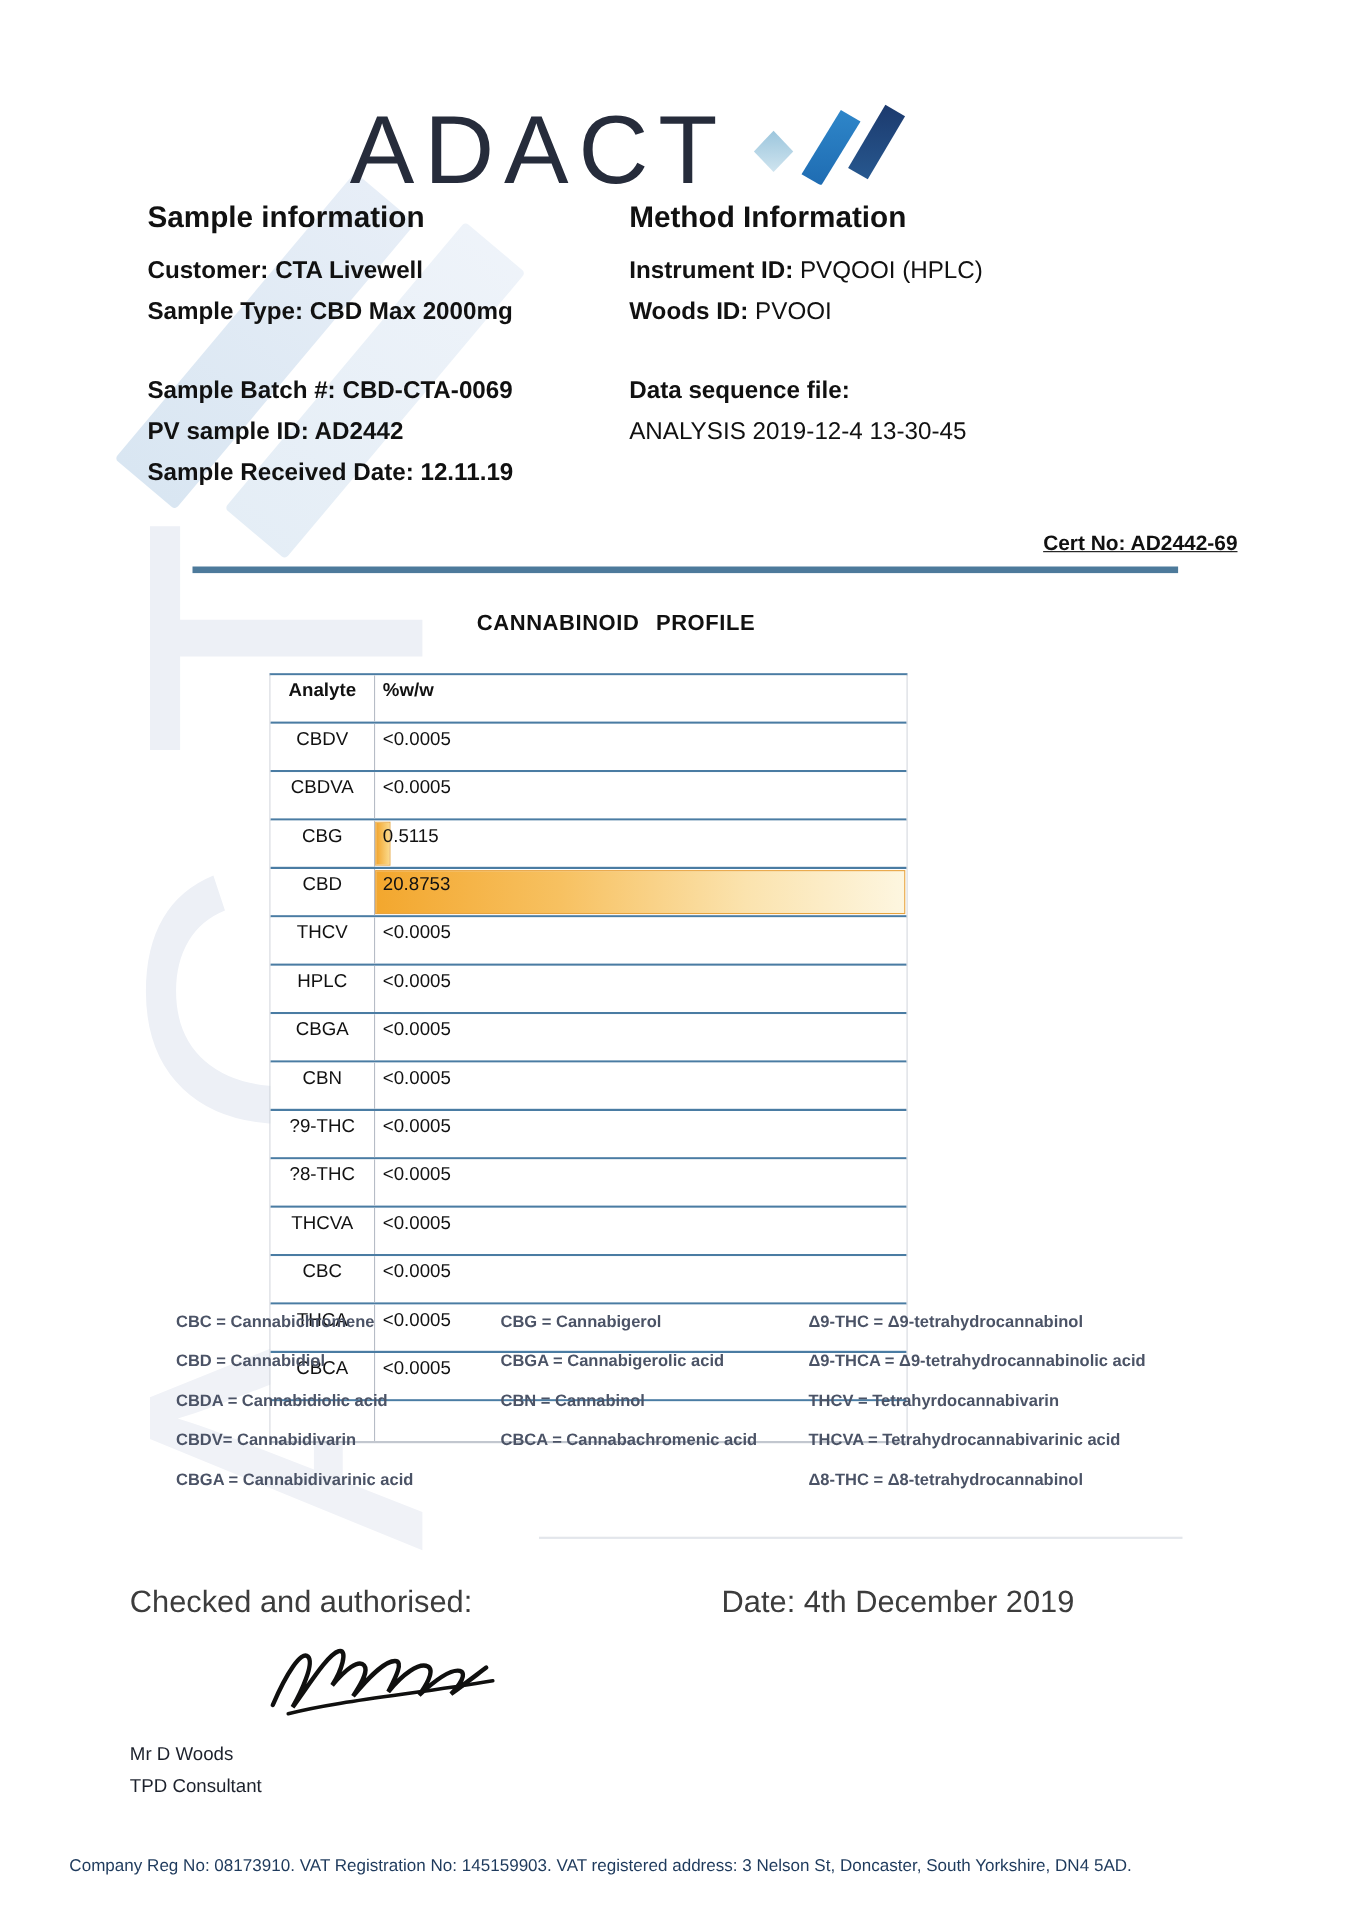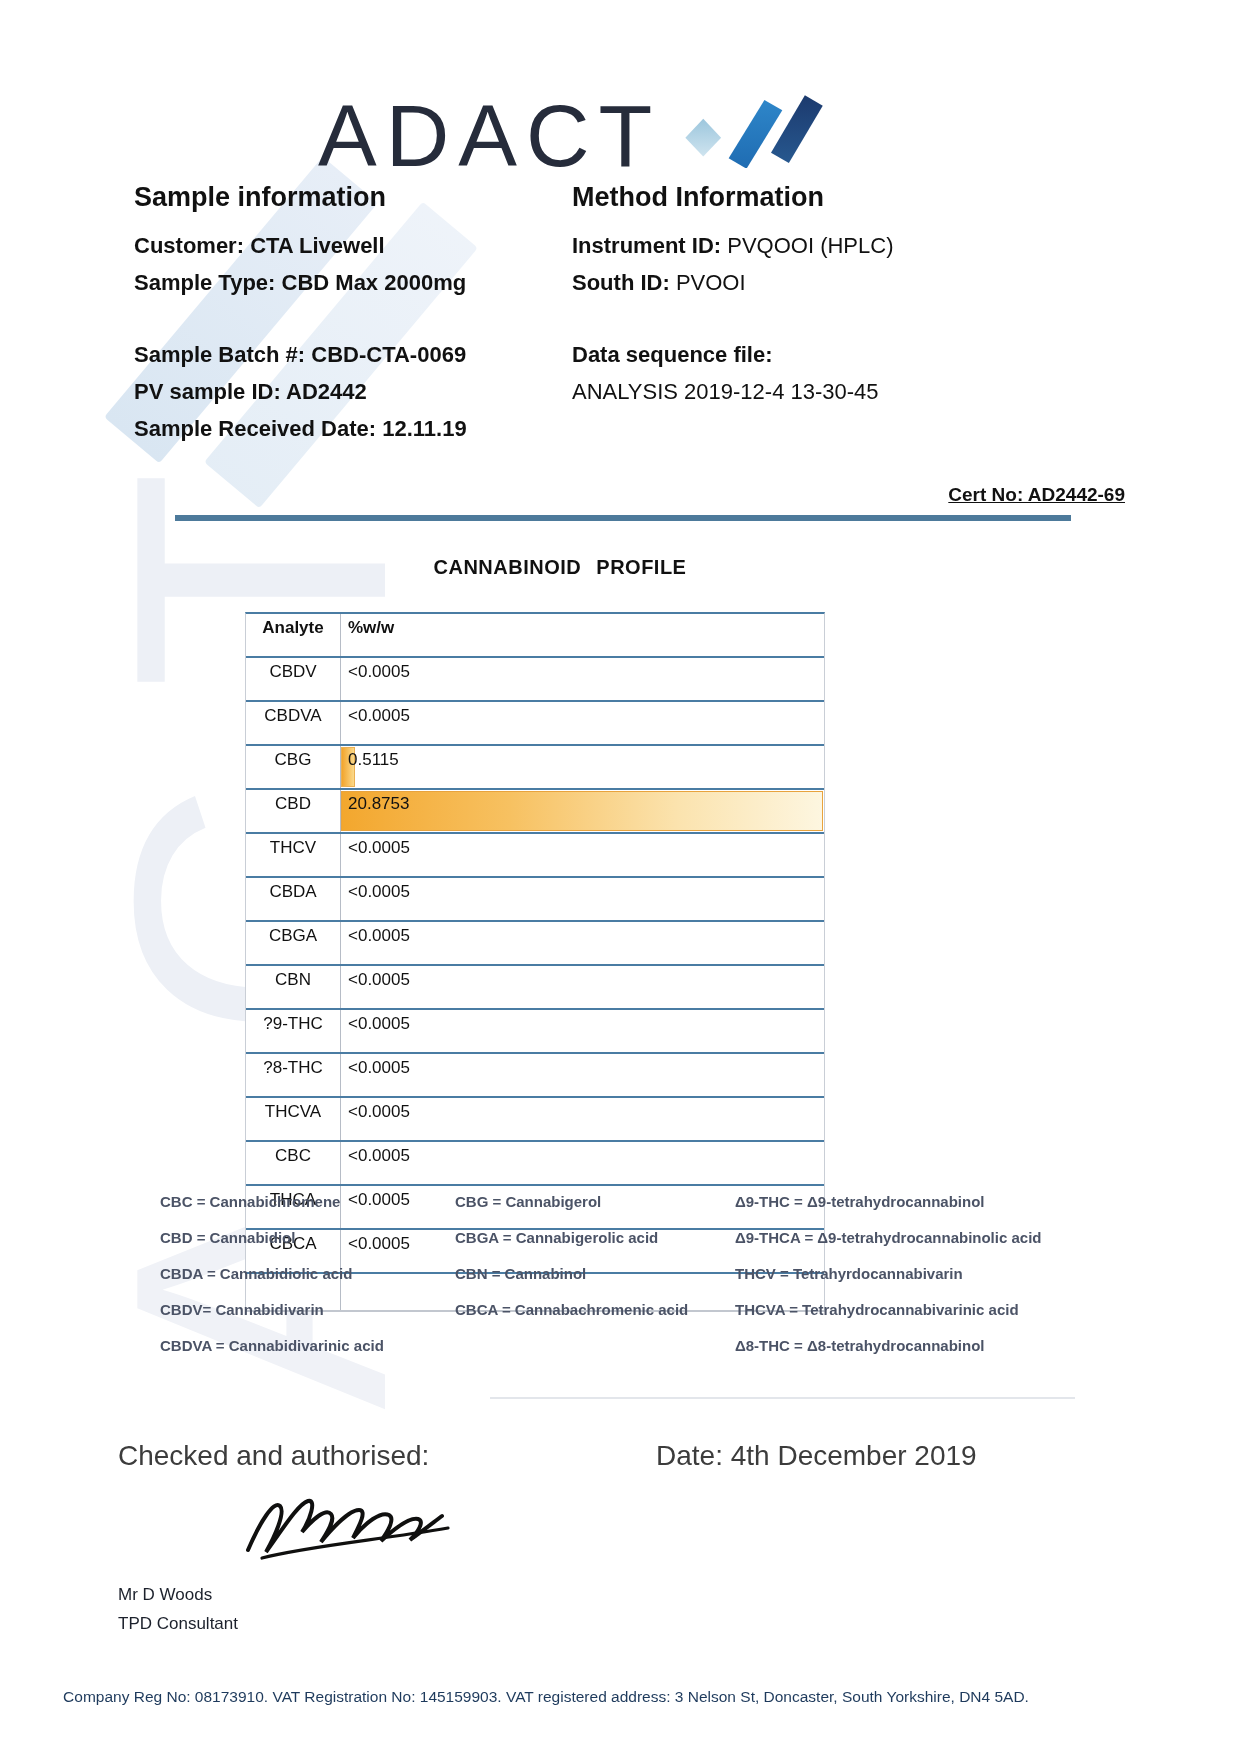--- a/index.html
+++ b/index.html
@@ -109,21 +109,21 @@
     <div class="info-line"><span class="lbl">Sample Type:</span><span class="val"> CBD Max 2000mg</span></div>
     <div class="info-gap"></div>
     <div class="info-line"><span class="lbl">Sample Batch #:</span><span class="val"> CBD-CTA-0069</span></div>
     <div class="info-line"><span class="lbl">PV sample ID:</span><span class="val"> AD2442</span></div>
     <div class="info-line"><span class="lbl">Sample Received Date:</span><span class="val"> 12.11.19</span></div>
   </div>
 
   <div class="info-col right z">
     <div class="info-title">Method Information</div>
     <div class="info-line"><span class="lbl">Instrument ID:</span><span class="val"> PVQOOI (HPLC)</span></div>
-    <div class="info-line"><span class="lbl">South ID:</span><span class="val"> PVOOI</span></div>
+    <div class="info-line"><span class="lbl">Woods ID:</span><span class="val"> PVOOI</span></div>
     <div class="info-gap"></div>
     <div class="info-line"><span class="lbl">Data sequence file:</span><span class="val"></span></div>
     <div class="info-line"><span class="val">ANALYSIS 2019-12-4 13-30-45</span></div>
   </div>
 
   <div class="cert z">Cert No: AD2442-69</div>
   <div class="blue-rule z"></div>
 
   <div class="tbl-title z">CANNABINOID PROFILE</div>
   <div class="ctable z">
@@ -145,21 +145,21 @@
     </div>
     <div class="trow">
       <div class="tc-a">CBD</div>
       <div class="tc-v"><div class="bar bar-full"></div><span>20.8753</span></div>
     </div>
     <div class="trow">
       <div class="tc-a">THCV</div>
       <div class="tc-v"><span>&lt;0.0005</span></div>
     </div>
     <div class="trow">
-      <div class="tc-a">CBDA</div>
+      <div class="tc-a">HPLC</div>
       <div class="tc-v"><span>&lt;0.0005</span></div>
     </div>
     <div class="trow">
       <div class="tc-a">CBGA</div>
       <div class="tc-v"><span>&lt;0.0005</span></div>
     </div>
     <div class="trow">
       <div class="tc-a">CBN</div>
       <div class="tc-v"><span>&lt;0.0005</span></div>
     </div>
@@ -191,21 +191,21 @@
       <div class="tc-a"></div>
       <div class="tc-v"></div>
     </div>
   </div>
 
   <div class="legend-col lg1 z">
     <div>CBC = Cannabichromene</div>
     <div>CBD = Cannabidiol</div>
     <div>CBDA = Cannabidiolic acid</div>
     <div>CBDV= Cannabidivarin</div>
-    <div>CBDVA = Cannabidivarinic acid</div>
+    <div>CBGA = Cannabidivarinic acid</div>
   </div>
   <div class="legend-col lg2 z">
     <div>CBG = Cannabigerol</div>
     <div>CBGA = Cannabigerolic acid</div>
     <div>CBN = Cannabinol</div>
     <div>CBCA = Cannabachromenic acid</div>
   </div>
   <div class="legend-col lg3 z">
     <div>Δ9-THC = Δ9-tetrahydrocannabinol</div>
     <div>Δ9-THCA  = Δ9-tetrahydrocannabinolic acid</div>

